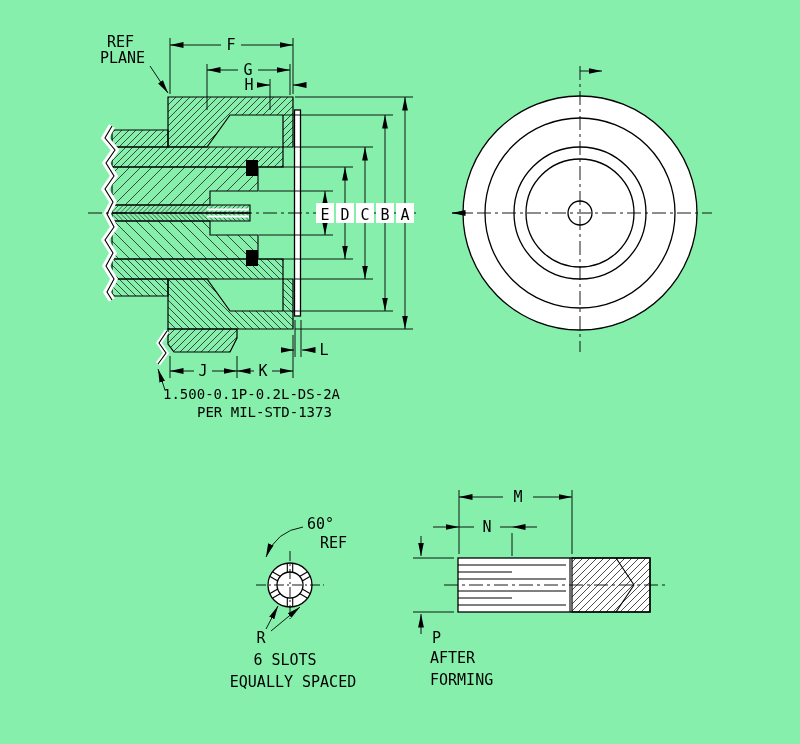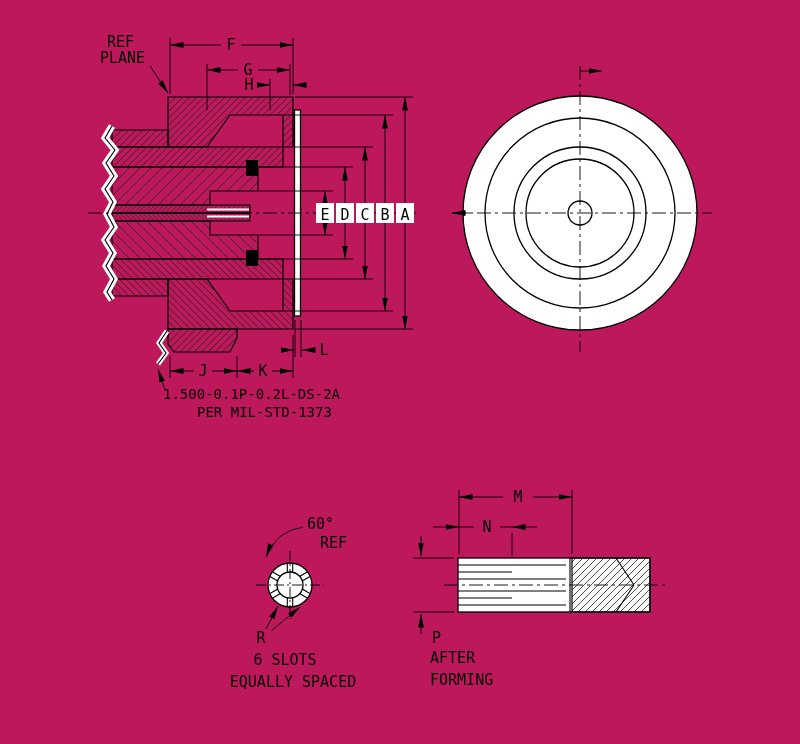--- a/index.html
+++ b/index.html
@@ -1,16 +1,16 @@
 <!DOCTYPE html>
 <html><head>
 <meta charset="utf-8">
 <style>
   html,body{margin:0;padding:0;background:#fff;}
-  .canvas{width:800px;height:744px;background:#be185d;position:relative;overflow:hidden;}
+  .canvas{width:800px;height:744px;background:#86efac;position:relative;overflow:hidden;}
   svg{display:block;}
   .ol{fill:#fff;stroke:#000;stroke-width:1.3;}
   .hm{fill:url(#hm);stroke:#000;stroke-width:1.2;}
   .hi{fill:url(#hi);stroke:#000;stroke-width:1.1;}
   .hc{fill:url(#hc);stroke:#000;stroke-width:1.1;}
   .thin{stroke:#000;stroke-width:0.9;fill:none;}
   .med{stroke:#000;stroke-width:1.1;fill:none;}
   .cl{stroke:#000;stroke-width:0.9;fill:none;stroke-dasharray:14 4 3 4;}
   .cls{stroke:#000;stroke-width:0.9;fill:none;stroke-dasharray:10 3 2 3;}
   .t{font-family:"DejaVu Sans Mono",monospace;font-size:15px;fill:#000;}

